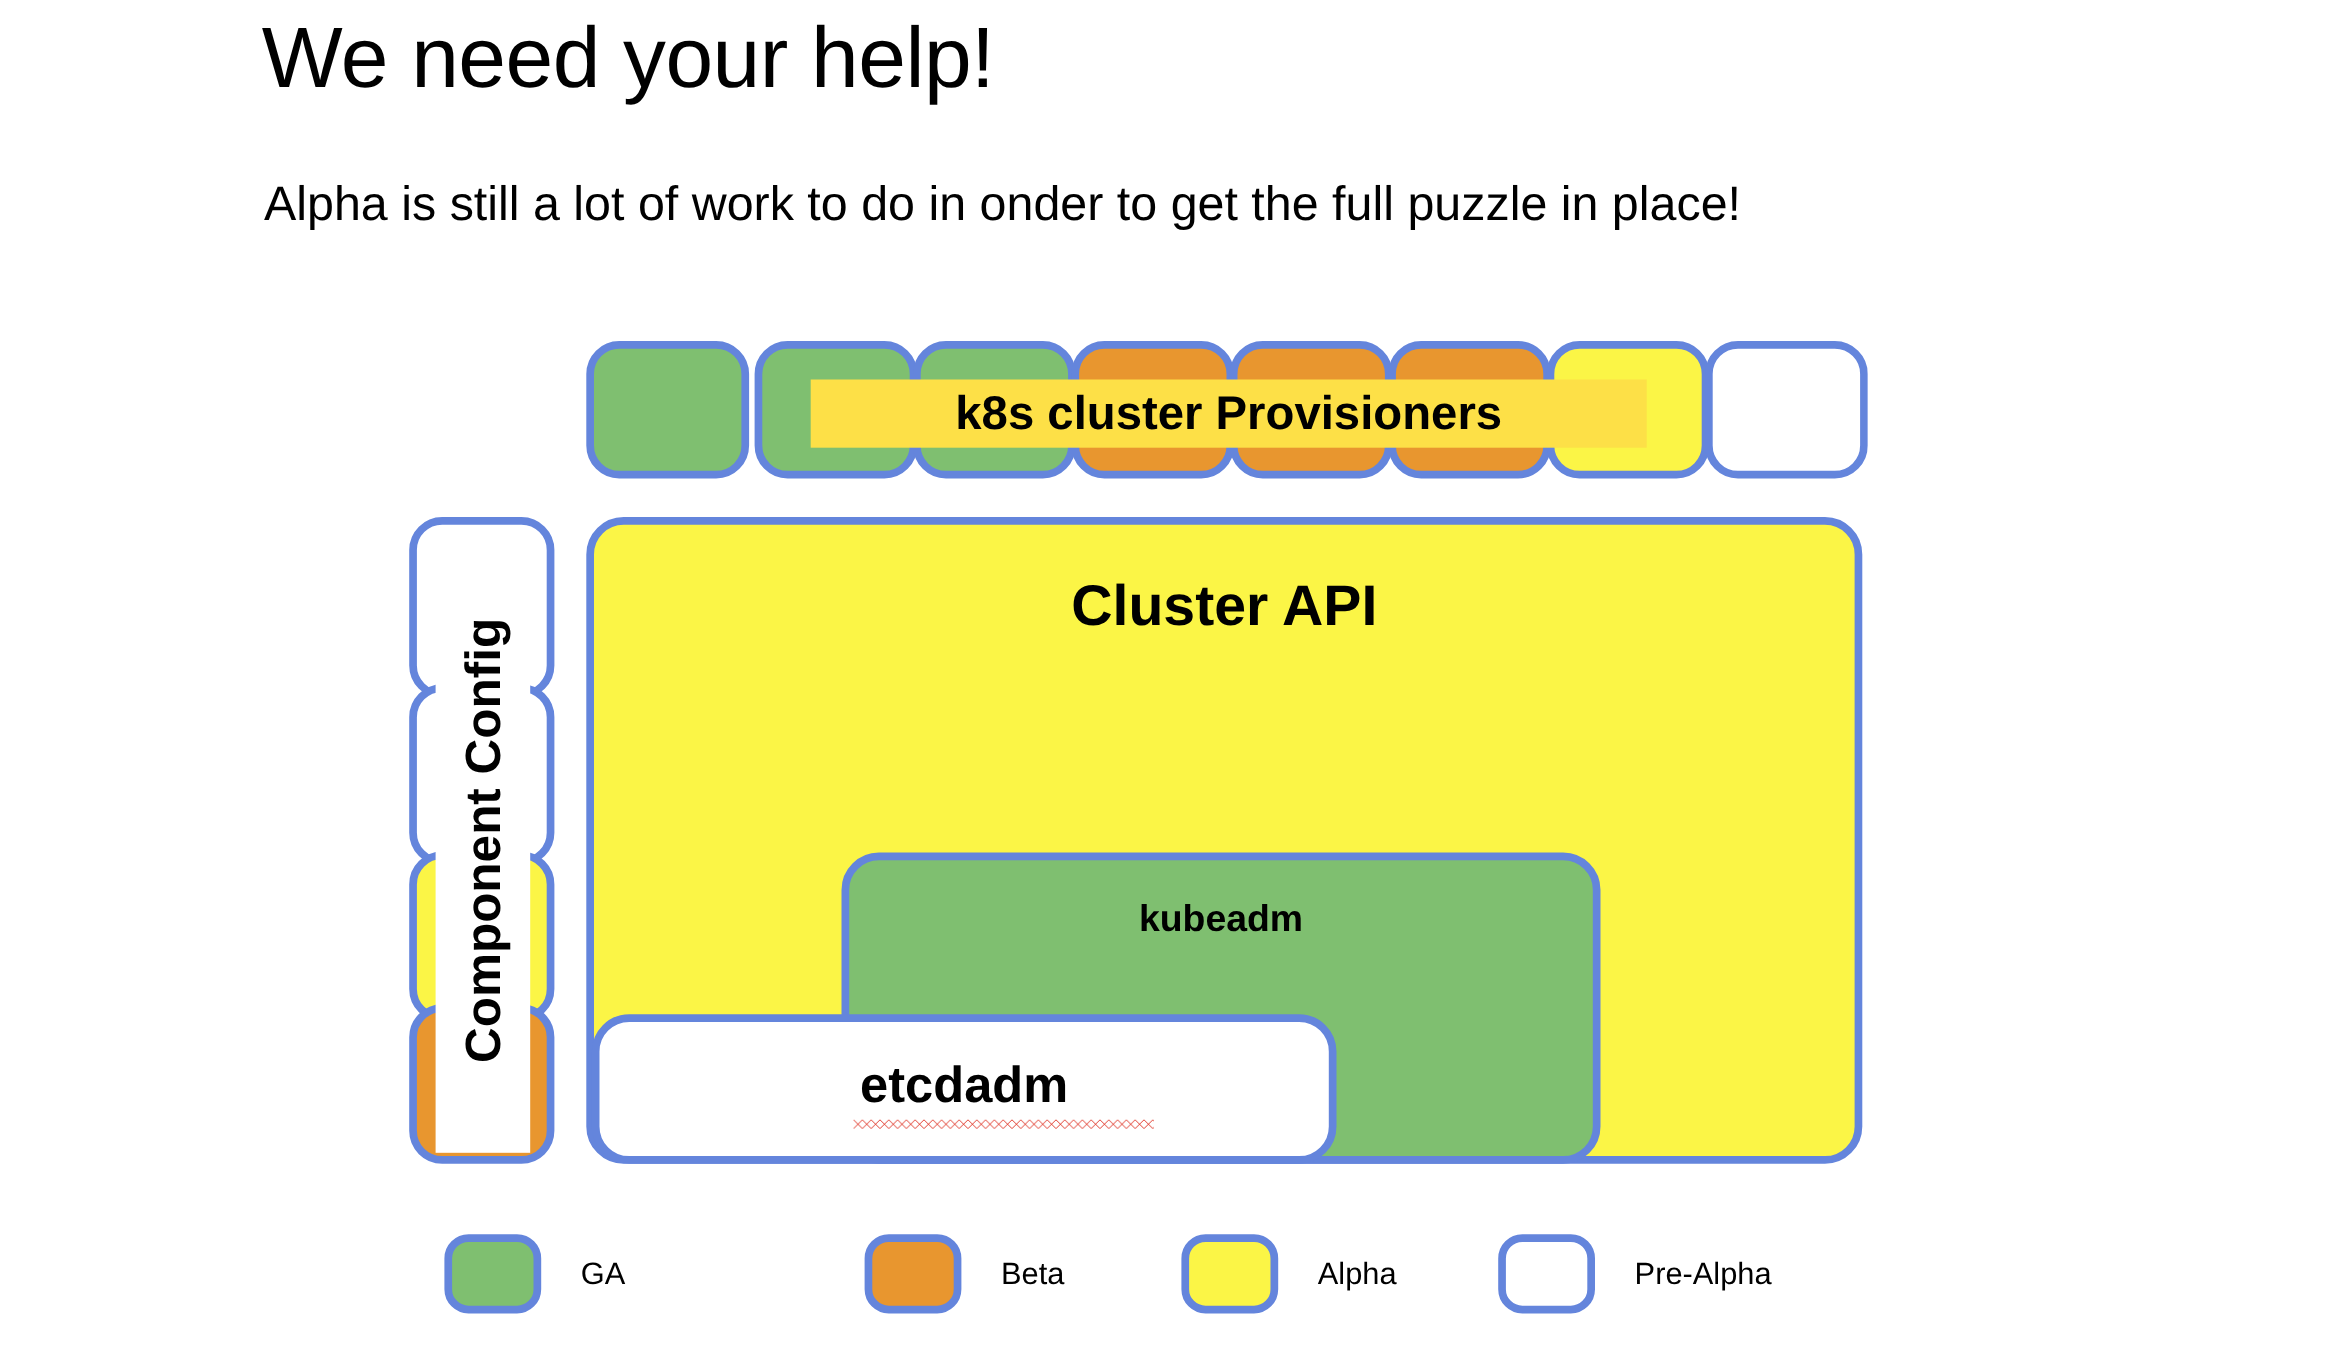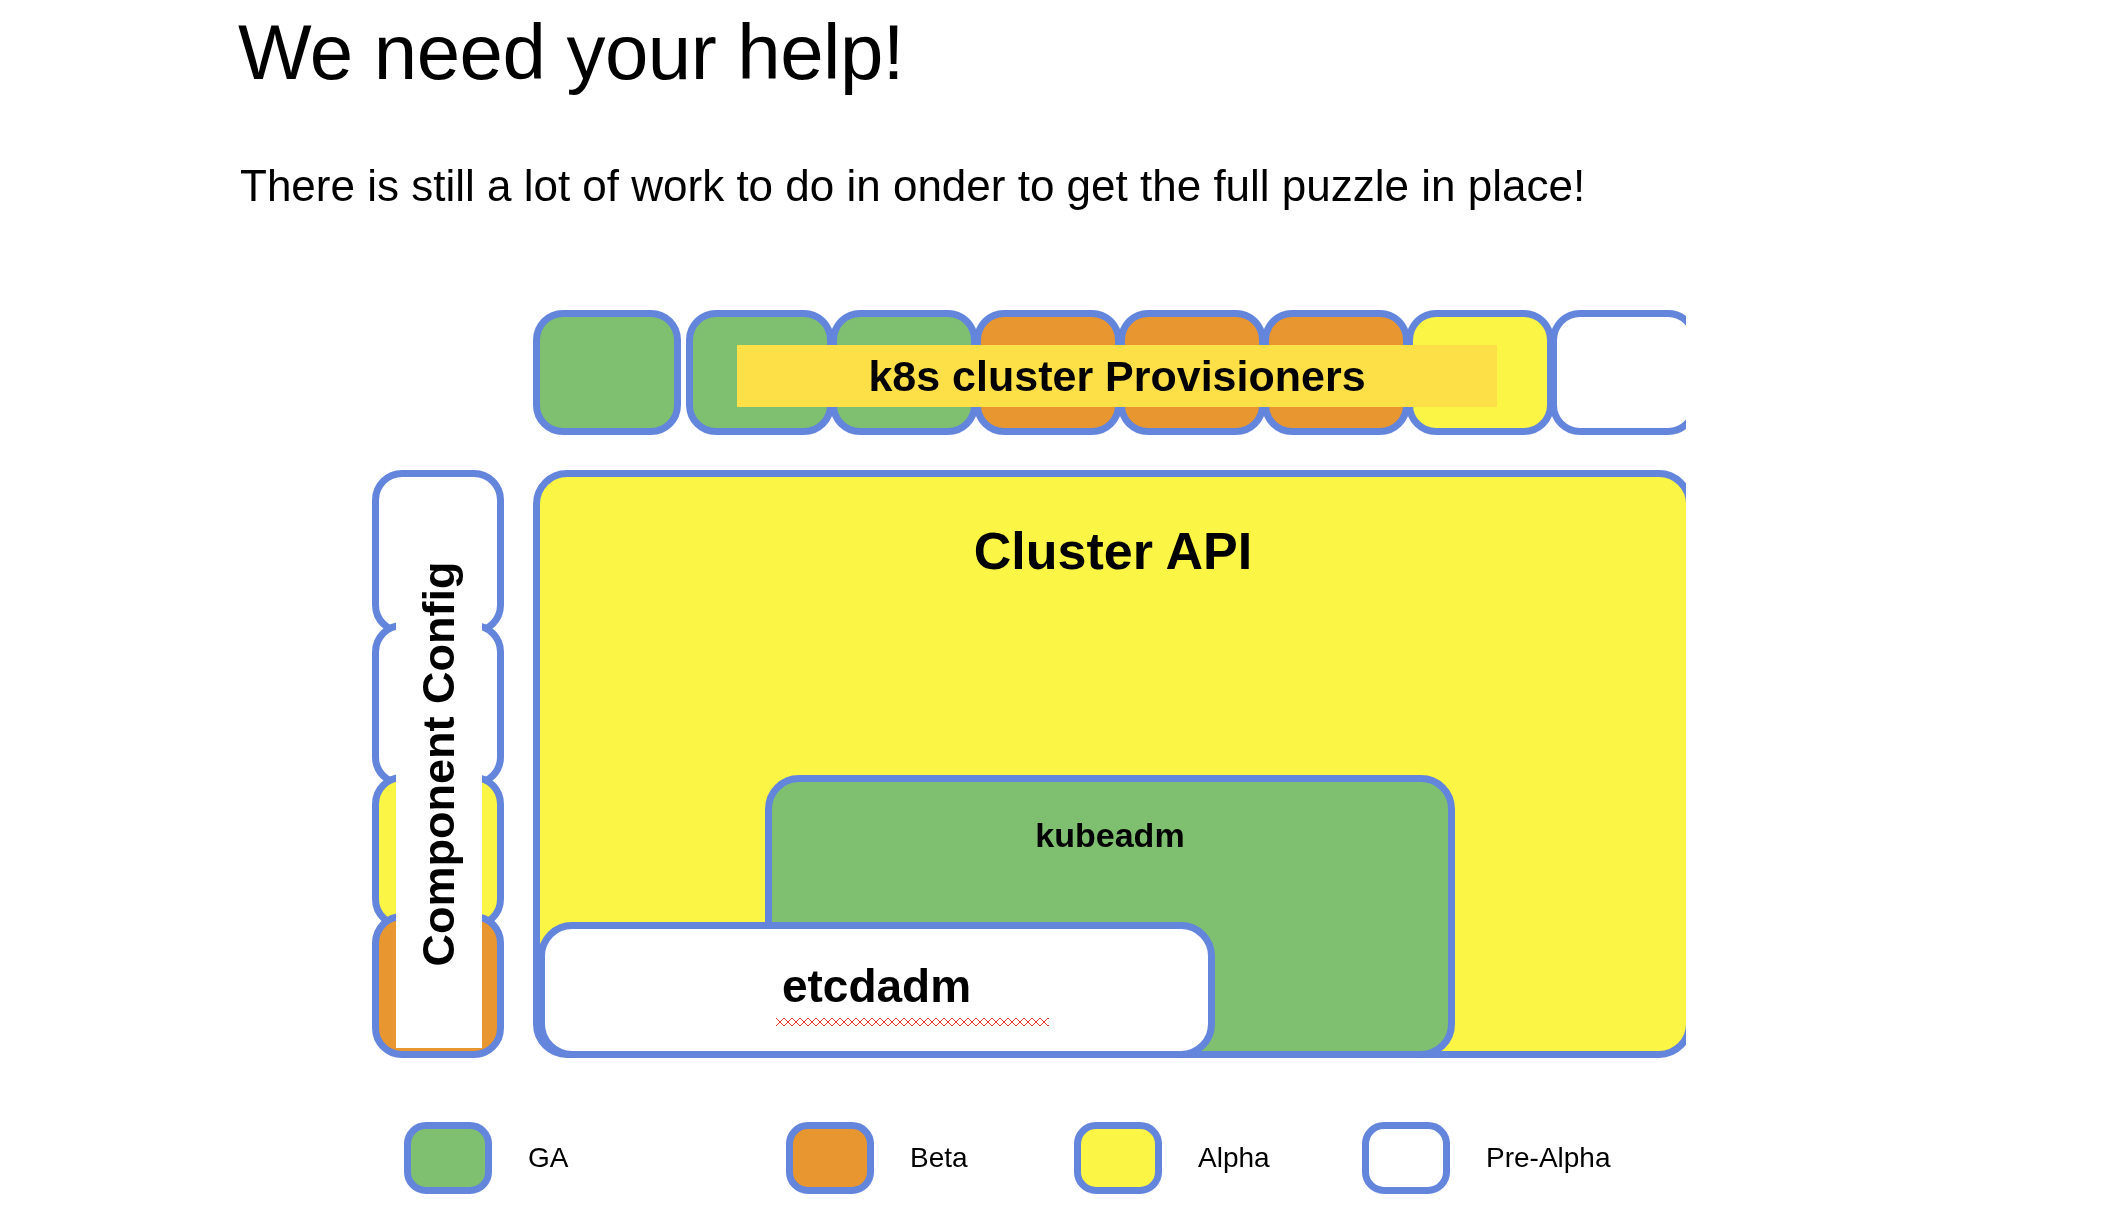--- a/index.html
+++ b/index.html
@@ -12,20 +12,21 @@
     font-family: "Liberation Sans", sans-serif;
     color: #000000;
   }
 
   #slide {
     position: relative;
     width: 1686px;
     height: 1228px;
     background: #ffffff;
     overflow: hidden;
+    padding-left: 12px;
   }
 
   
   .title {
     position: absolute;
     left: 238px;
     top: 10px;
     font-size: 78px;
     font-weight: 400;
     line-height: 1.1;
@@ -185,21 +186,21 @@
     white-space: nowrap;
   }
 </style>
 </head>
 <body>
 
 <div id="slide">
 
   <div class="title">We need your help!</div>
 
-  <div class="subtitle">There is still a lot of work to do in onder to get the full puzzle in place!</div>
+  <div class="subtitle">Alpha is still a lot of work to do in onder to get the full puzzle in place!</div>
 
   <div id="provisioner-row">
     <div class="node ga" style="left:0px"></div>
     <div class="node ga" style="left:153px"></div>
     <div class="node ga" style="left:297px"></div>
     <div class="node beta" style="left:441px"></div>
     <div class="node beta" style="left:585px"></div>
     <div class="node beta" style="left:729px"></div>
     <div class="node alpha" style="left:873px"></div>
     <div class="node prealpha" style="left:1017px"></div>

